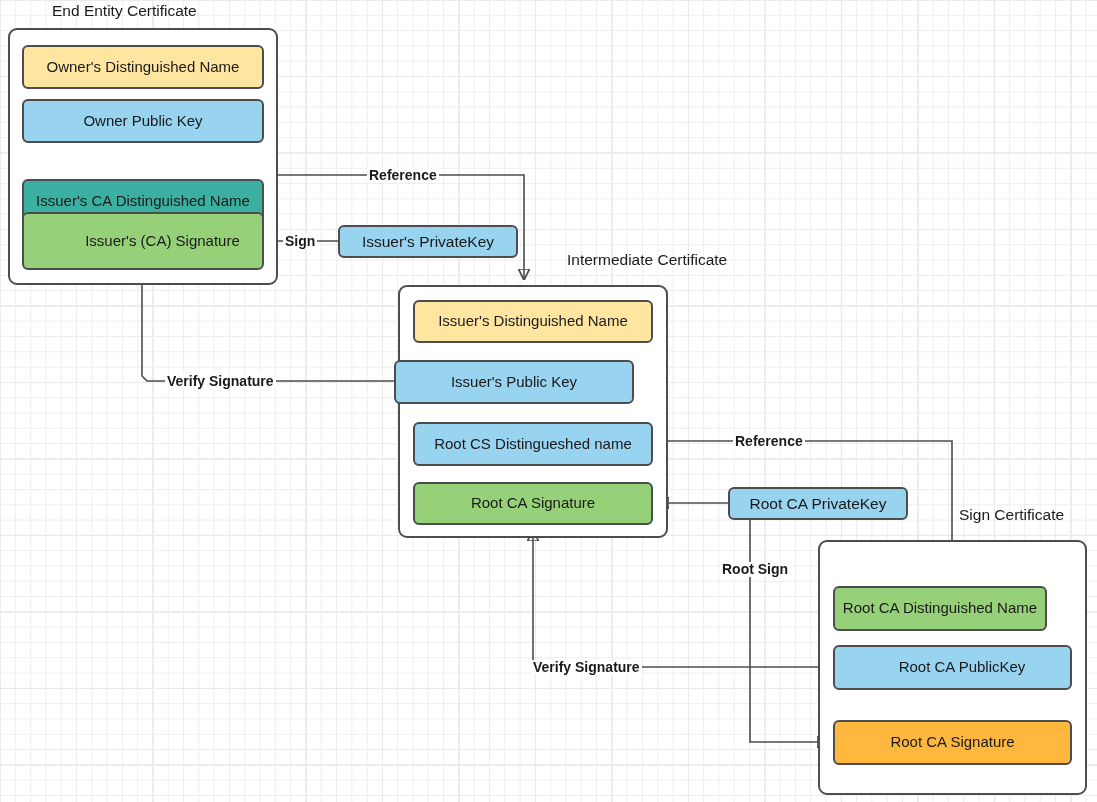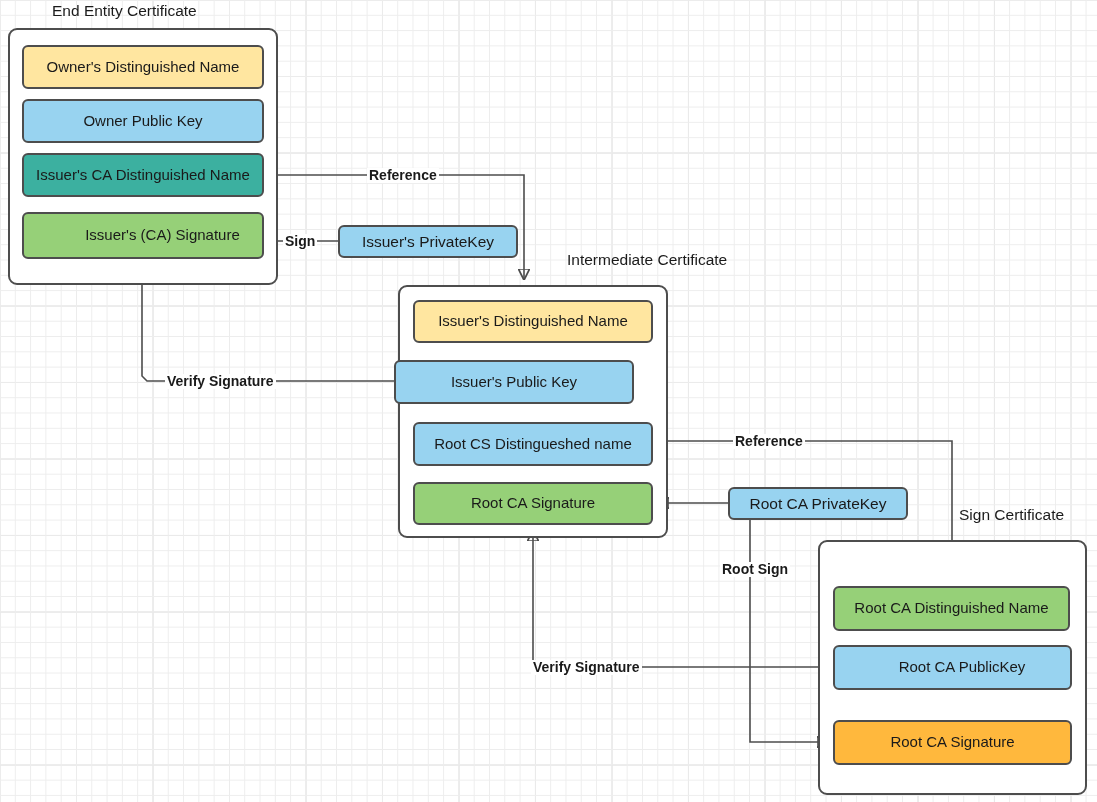--- a/index.html
+++ b/index.html
@@ -28,21 +28,21 @@
          text-align:center;color:#1a1a1a;font-size:15px;line-height:1.22;
          padding:0 6px;}
   .keybox{position:absolute;box-sizing:border-box;border:2.2px solid #4d4d4d;
           border-radius:6px;display:flex;align-items:center;justify-content:center;
           text-align:right;color:#1a1a1a;font-size:15.5px;}
   .grouptitle{position:absolute;color:#1a1a1a;font-size:15.5px;white-space:nowrap;}
   .edgelabel{position:absolute;color:#1a1a1a;font-size:14px;font-weight:bold;
              white-space:nowrap;background:#ffffff;padding:0 2px;line-height:1.1;}
   .c-yellow{background:#ffe6a0;}
   .c-blue{background:#98d3f0;}
-  .c-teal{background:#3cb0a0;}
+  .c-teal{background:#3cb0a0;margin-top:26px;}
   .c-green{background:#96d078;}
   .c-orange{background:#ffb83d;}
 </style>
 </head>
 <body>
 
 <div id="canvas">
 
   <div id="grid"></div>
 
@@ -75,39 +75,39 @@
   <div class="grouptitle" style="left:959px;top:506px;">Sign Certificate</div>
 
   <div class="container" style="left:8px;top:28px;width:270px;height:257px;"></div>
 
   <div class="field c-yellow" style="left:22px;top:45px;width:242px;height:44px;">Owner's Distinguished Name</div>
 
   <div class="field c-blue" style="left:22px;top:99px;width:242px;height:44px;">Owner Public  Key</div>
 
   <div class="field c-teal" style="left:22px;top:153px;width:242px;height:44px;">Issuer's CA Distinguished Name</div>
 
-  <div class="field c-green" style="left:22px;top:212px;width:242px;height:47px;padding-left:45px;">Issuer's (CA) Signature</div>
+  <div class="field c-green" style="left:22px;top:212px;width:242px;height:58px;padding-left:45px;">Issuer's (CA) Signature</div>
 
   <div class="keybox c-blue" style="left:338px;top:225px;width:180px;height:33px;">Issuer's PrivateKey</div>
 
   <div class="container" style="left:398px;top:285px;width:270px;height:253px;"></div>
 
   <div class="field c-yellow" style="left:413px;top:300px;width:240px;height:43px;">Issuer's Distinguished Name</div>
 
   <div class="field c-blue" style="left:394px;top:360px;width:240px;height:44px;">Issuer's Public  Key</div>
 
   <div class="field c-blue" style="left:413px;top:422px;width:240px;height:44px;">Root CS Distingueshed name</div>
 
   <div class="field c-green" style="left:413px;top:482px;width:240px;height:43px;">Root CA Signature</div>
 
   <div class="keybox c-blue" style="left:728px;top:487px;width:180px;height:33px;">Root CA PrivateKey</div>
 
   <div class="container" style="left:818px;top:540px;width:269px;height:255px;"></div>
 
-  <div class="field c-green" style="left:833px;top:586px;width:237px;height:45px;">Root CA Distinguished Name</div>
+  <div class="field c-green" style="left:833px;top:586px;width:214px;height:45px;">Root CA Distinguished Name</div>
 
   <div class="field c-blue" style="left:833px;top:645px;width:239px;height:45px;padding-left:25px;">Root CA PublicKey</div>
 
   <div class="field c-orange" style="left:833px;top:720px;width:239px;height:45px;">Root CA Signature</div>
 
   <div class="edgelabel" style="left:367px;top:168px;">Reference</div>
 
   <div class="edgelabel" style="left:283px;top:234px;">Sign</div>
 
   <div class="edgelabel" style="left:165px;top:374px;">Verify Signature</div>

